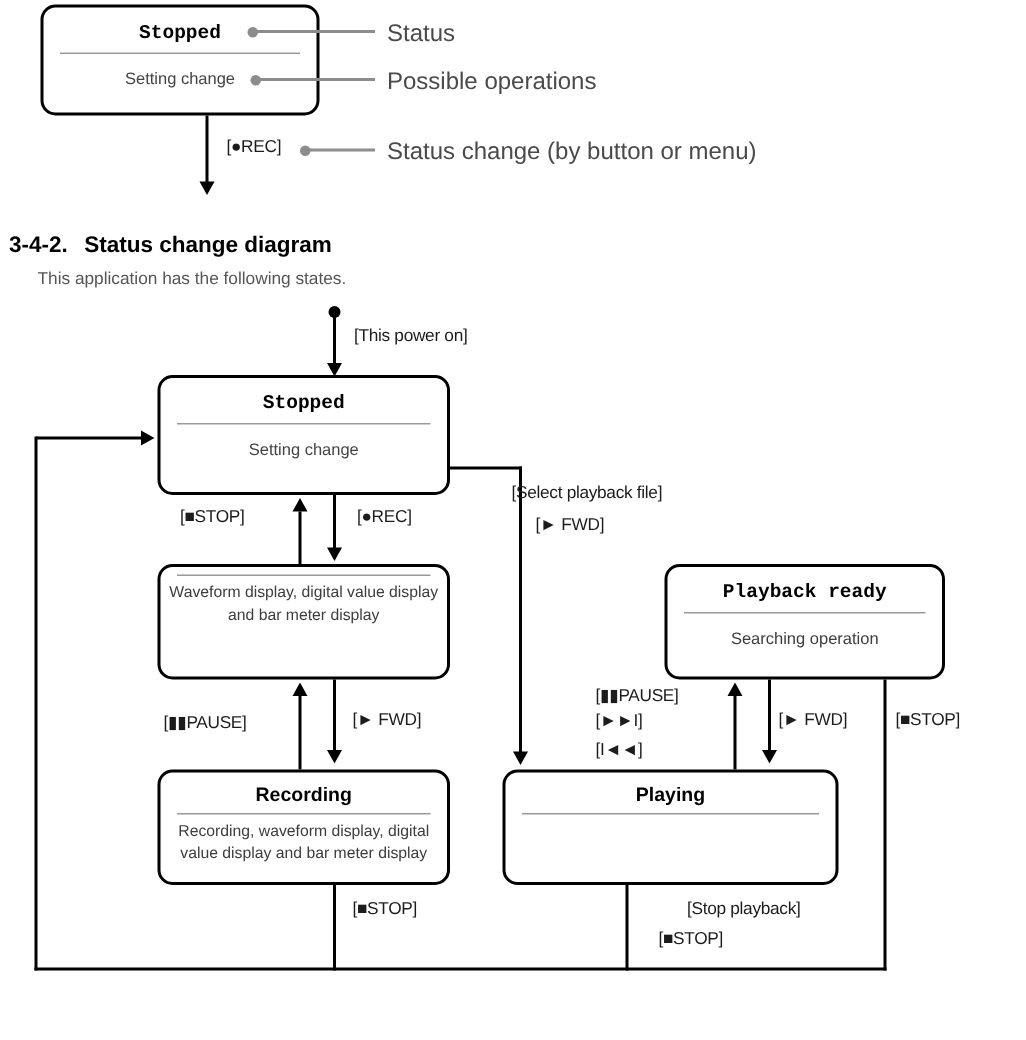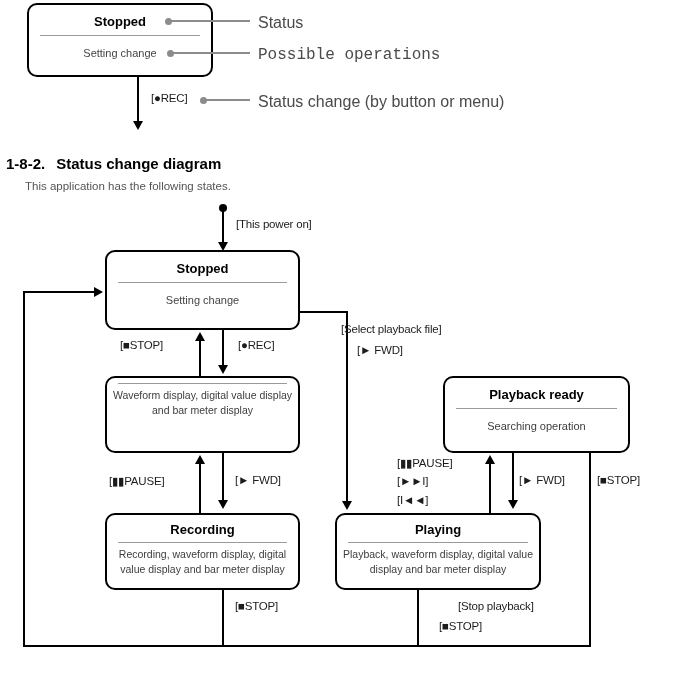--- a/index.html
+++ b/index.html
@@ -2,21 +2,21 @@
 <html><head>
 <meta charset="utf-8">
 <style>
   html,body{margin:0;padding:0;background:#fff;}
   .page{position:relative;width:684px;height:693px;background:#ffffff;overflow:hidden;
         font-family:"Liberation Sans","DejaVu Sans",sans-serif;}
   
   .state-box{position:absolute;background:#fff;border:2px solid #000;border-radius:10px;box-sizing:border-box;}
   .state-title{margin-top:7px;text-align:center;font-weight:bold;font-size:13px;color:#000;letter-spacing:0;}
   .state-divider{height:1px;background:#9a9a9a;margin:5px 11px 4px 11px;}
-  .roomy .state-title{margin-top:9px;}
+  .roomy .state-title{margin-top:9px;font-family:Liberation Mono, monospace;}
   .roomy .state-divider{margin-top:6px;}
   .roomy .state-desc{margin-top:10px;}
   .state-desc{margin-top:3px;text-align:center;font-size:10.5px;line-height:14.5px;color:#3d3d3d;padding:0 3px;}
   
   .hline{position:absolute;height:2px;background:#000;}
   .vline{position:absolute;width:2px;background:#000;}
   .gline{position:absolute;height:2px;background:#8c8c8c;}
   .gdot{position:absolute;width:7px;height:7px;border-radius:50%;background:#8c8c8c;}
   .bdot{position:absolute;width:8px;height:8px;border-radius:50%;background:#000;}
   
@@ -40,32 +40,32 @@
     <div class="state-divider"></div>
     <div class="state-desc" style="font-size:11px;color:#444;">Setting change</div>
   </div>
 
   <div class="gdot" style="left:165px;top:18px;"></div>
   <div class="gline" style="left:170px;top:20px;width:80px;"></div>
   <div class="gray-label" style="left:258px;top:14px;">Status</div>
 
   <div class="gdot" style="left:167px;top:50px;"></div>
   <div class="gline" style="left:172px;top:52px;width:78px;"></div>
-  <div class="gray-label" style="left:258px;top:46px;font-family:Liberation Mono, monospace;">Possible operations</div>
+  <div class="gray-label" style="left:258px;top:46px;">Possible operations</div>
 
   <div class="vline" style="left:137px;top:77px;height:45px;"></div>
   <div class="ah-down" style="left:133px;top:121px;"></div>
   <div class="tlabel" style="left:151px;top:92px;">[●REC]</div>
 
   <div class="gdot" style="left:200px;top:97px;"></div>
   <div class="gline" style="left:205px;top:99px;width:45px;"></div>
   <div class="gray-label" style="left:258px;top:93px;">Status change (by button or menu)</div>
 
   <div class="heading">
-    <span class="num">1-8-2.</span><span>Status change diagram</span>
+    <span class="num">3-4-2.</span><span>Status change diagram</span>
   </div>
   <div class="subtitle">This application has the following states.</div>
 
   <div class="bdot" style="left:219px;top:204px;"></div>
   <div class="vline" style="left:222px;top:210px;height:33px;"></div>
   <div class="ah-down" style="left:218px;top:242px;"></div>
   <div class="tlabel" style="left:236px;top:218px;">[This power on]</div>
 
   <div class="state-box roomy" style="left:105px;top:250px;width:195px;height:80px;">
     <div class="state-title">Stopped</div>
@@ -83,24 +83,23 @@
     <div class="state-divider"></div>
     <div class="state-desc" style="font-size:11px;">Searching operation</div>
   </div>
 
   <div class="state-box" style="left:105px;top:513px;width:195px;height:77px;">
     <div class="state-title">Recording</div>
     <div class="state-divider"></div>
     <div class="state-desc">Recording, waveform display, digital value display and bar meter display</div>
   </div>
 
-  <div class="state-box" style="left:335px;top:513px;width:206px;height:77px;">
+  <div class="state-box" style="left:335px;top:513px;width:224px;height:77px;">
     <div class="state-title">Playing</div>
     <div class="state-divider"></div>
-    <div class="state-desc">Playback, waveform display, digital value display and bar meter display</div>
   </div>
 
   <div class="hline" style="left:24px;top:291px;width:70px;"></div>
   <div class="ah-right" style="left:94px;top:287px;"></div>
   <div class="vline" style="left:23px;top:291px;height:356px;"></div>
   <div class="hline" style="left:23px;top:645px;width:568px;"></div>
 
   <div class="ah-up" style="left:195px;top:332px;"></div>
   <div class="vline" style="left:199px;top:341px;height:35px;"></div>
   <div class="tlabel" style="left:120px;top:339px;">[■STOP]</div>

